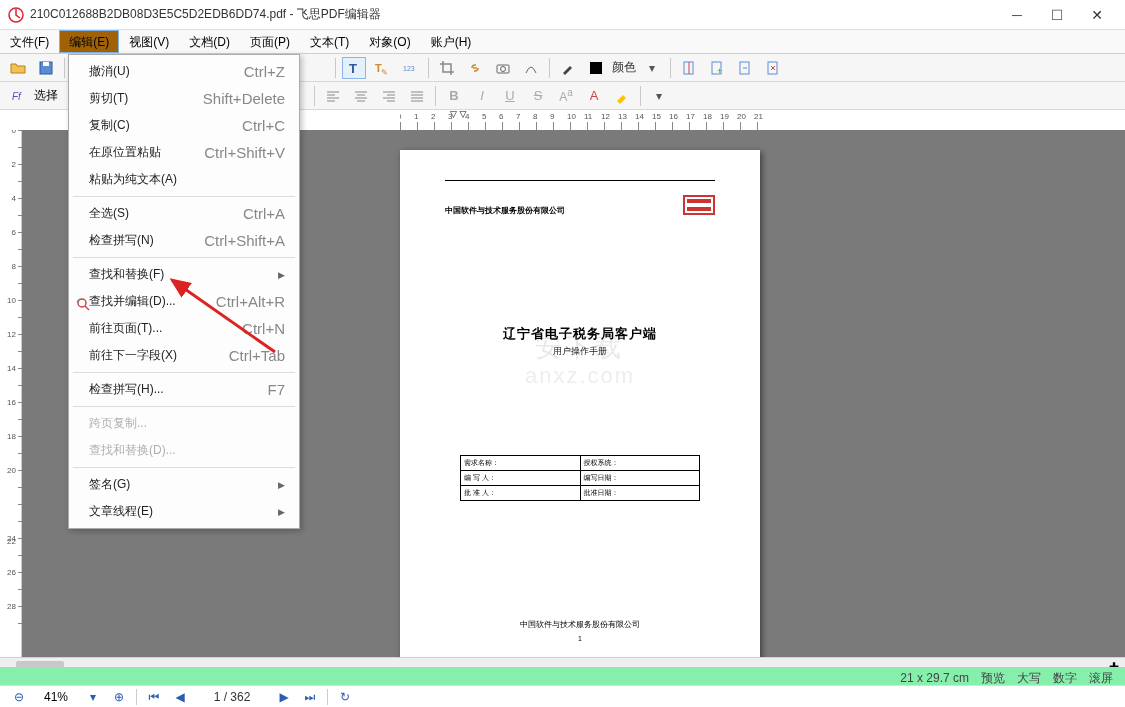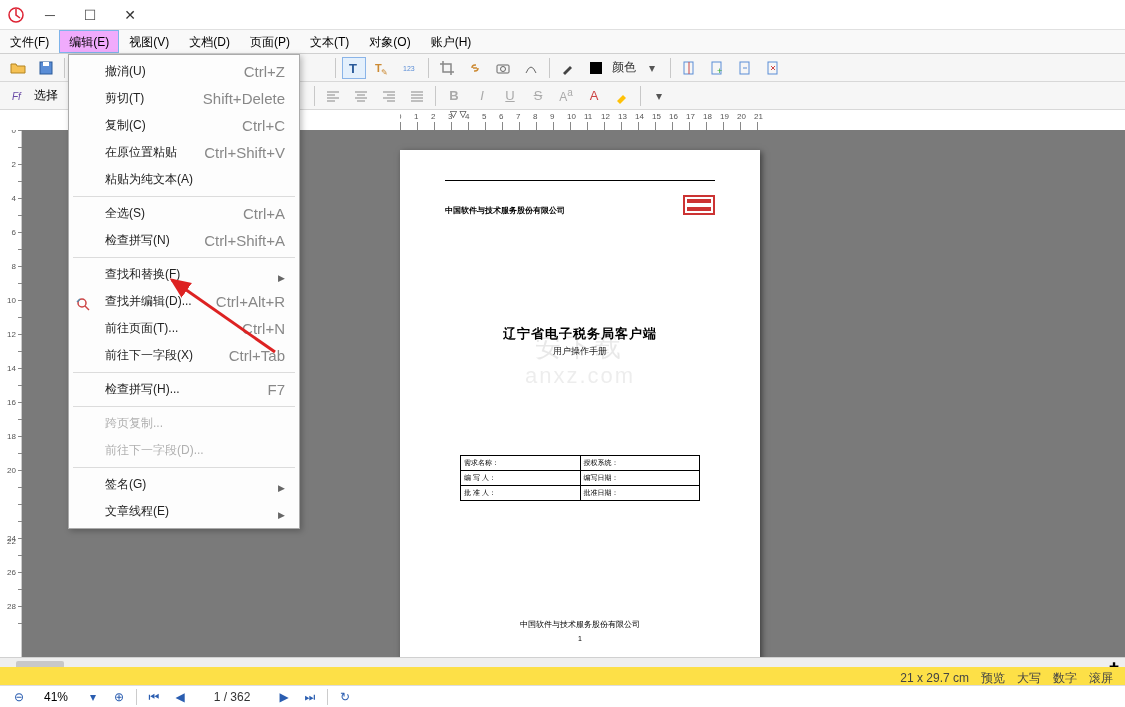--- a/index.html
+++ b/index.html
@@ -6,21 +6,21 @@
 body { width: 1125px; height: 707px; background: #fff; overflow: hidden; font-size: 12px; position: relative; }
 
 .titlebar { height: 30px; background: #fff; display: flex; align-items: center; padding: 0 8px; border-bottom: 1px solid #e0e0e0; }
 .titlebar .app-icon { width: 16px; height: 16px; margin-right: 6px; }
 .titlebar .title { flex: 1; font-size: 12px; color: #333; }
 .titlebar .win-btn { width: 40px; height: 30px; display: flex; align-items: center; justify-content: center; color: #555; font-size: 14px; }
 .titlebar .win-btn.close { color: #333; }
 
 .menubar { height: 24px; background: #f9f9f9; display: flex; align-items: stretch; border-bottom: 1px solid #d0d0d0; font-size: 12px; }
 .menubar .mi { padding: 0 10px; line-height: 24px; color: #000; cursor: default; }
-.menubar .mi.active { background: #f0abfc; border: 1px solid #7eb4ea; line-height: 22px; padding: 0 9px; }
+.menubar .mi.active { background: #a16207; border: 1px solid #7eb4ea; line-height: 22px; padding: 0 9px; }
 
 .toolbar1, .toolbar2 { height: 28px; background: #f6f6f6; border-bottom: 1px solid #d8d8d8; display: flex; align-items: center; gap: 4px; padding: 0 6px; }
 .tbtn { width: 24px; height: 22px; display:flex; align-items:center; justify-content:center; color:#555; position:relative; }
 .tsep { width:1px; height:20px; background:#c8c8c8; margin:0 2px; }
 .tbtn svg { width:16px; height:16px; }
 .color-label { font-size:12px; color:#333; }
 
 .ruler-h { height: 20px; background:#fff; margin-left: 400px; width: 380px; position:relative; overflow:hidden; font-size:8px; color:#555; }
 .ruler-h .tick { position:absolute; top:12px; width:1px; height:8px; background:#888; }
 .ruler-h .num  { position:absolute; top:2px; font-size:8px; color:#555; }
@@ -40,51 +40,54 @@
 .page .subtitle { position:absolute; left:0; right:0; top:195px; text-align:center; font-size:9px; color:#222;}
 .page .info-table { position:absolute; left:60px; right:60px; top:305px; border-collapse:collapse; width:240px;}
 .page .info-table td { border:1px solid #000; font-size:7px; padding:2px 3px; height:12px; }
 .page .company-bot { position:absolute; left:0; right:0; bottom:30px; text-align:center; font-size:8px;}
 .page .pgnum { position:absolute; left:0; right:0; bottom:18px; text-align:center; font-size:7px;}
 .watermark { position:absolute; left:0; right:0; top:180px; text-align:center; pointer-events:none; opacity:0.26; }
 .watermark .wm1 { font-size:26px; color:#aaa; letter-spacing:4px; }
 .watermark .wm2 { font-size:22px; color:#bbb; letter-spacing:2px; margin-top:-2px;}
 
 .dropdown { position:absolute; left:68px; top:54px; width:232px; background:#fdfdfd; border:1px solid #ababab; box-shadow:2px 2px 6px rgba(0,0,0,0.25); z-index:100; padding:3px 0; }
-.dropdown .ditem { display:flex; justify-content:space-between; align-items:flex-end; padding:5px 14px 5px 36px; font-size:12px; color:#222; position:relative;}
+.dropdown .ditem { display:flex; justify-content:space-between; align-items:center; padding:5px 14px 5px 20px; font-size:12px; color:#222; position:relative;}
 .dropdown .ditem.disabled { color:#b0b0b0; }
 .dropdown .ditem .sc { color:#888; font-size:15px; }
 .dropdown .dsep { height:1px; background:#dcdcdc; margin:3px 4px; }
 .dropdown .ditem .arrow { font-size:9px; color:#666; }
 .dripicon { position:absolute; left:75px; top:296px; width:18px; height:18px; z-index:101; }
 
 .redarrow { position:absolute; left:160px; top:272px; z-index:110; pointer-events:none; }
 
 .hscroll { position:absolute; left:0; right:0; bottom:32px; height:18px; background:#efefef; border-top:1px solid #d0d0d0; display:flex; align-items:center; }
 .hscroll .thumb { width:48px; height:12px; background:#c8c8c8; border-radius:2px; margin-left:16px; }
 .hscroll .plus { margin-left:auto; margin-right:4px; width:14px; text-align:center;}
 
-.statusbar { position:absolute; left:0; right:0; bottom:18px; height:22px; display:flex; align-items:center; font-size:12px; color:#444; background:#fde047; }
+.statusbar { position:absolute; left:0; right:0; bottom:18px; height:22px; display:flex; align-items:center; font-size:12px; color:#444; background:#86efac; }
 .statusbar .right { margin-left:auto; display:flex; gap:12px; padding-right:12px; align-items:center;}
 .statusbar .right span{ color:#444;}
 .navbar { position:absolute; left:0; right:0; bottom:0; height:22px; background:#fff; display:flex; align-items:center; gap:8px; padding:0 10px; border-top:1px solid #ddd;}
 .navbar .nbtn { color:#2a5db0; width:18px; text-align:center; }
 .navbar .zoom { width:40px; text-align:center; }
 .navbar .pgidx { width:70px; text-align:center; color:#333;}
 .navbar .sep { width:1px; height:16px; background:#ccc; }
 </style>
 </head>
 <body>
 
 <div class="titlebar">
   <span class="app-icon">
     <svg viewBox="0 0 16 16">
         <circle cx="8" cy="8" r="7" fill="none" stroke="#d23" stroke-width="1.5"></circle>
         <path d="M8 2 L8 8 L12 11" stroke="#d23" stroke-width="1.5" fill="none"></path>
       </svg>
+  </span>
+  <span class="title">
+    <span>210C012688B2DB08D3E5C5D2EDB6DD74.pdf</span> - <span>飞思PDF编辑器</span>
   </span>
   <div class="win-btn">─</div>
   <div class="win-btn">☐</div>
   <div class="win-btn close">✕</div>
 </div>
 
 <div class="menubar">
   <div class="mi">文件(F)</div>
   <div class="mi active">编辑(E)</div>
   <div class="mi">视图(V)</div>
@@ -428,21 +431,21 @@
   <div class="dsep"></div>
   <div class="ditem">
       <span>检查拼写(H)...</span>
       <span class="sc">F7</span>
     </div>
   <div class="dsep"></div>
   <div class="ditem disabled">
       <span>跨页复制...</span>
     </div>
   <div class="ditem disabled">
-      <span>前往下一字段(D)...</span>
+      <span>查找和替换(D)...</span>
     </div>
   <div class="dsep"></div>
   <div class="ditem">
       <span>签名(G)</span>
       <span class="arrow">▶</span>
     </div>
   <div class="ditem">
       <span>文章线程(E)</span>
       <span class="arrow">▶</span>
     </div>

